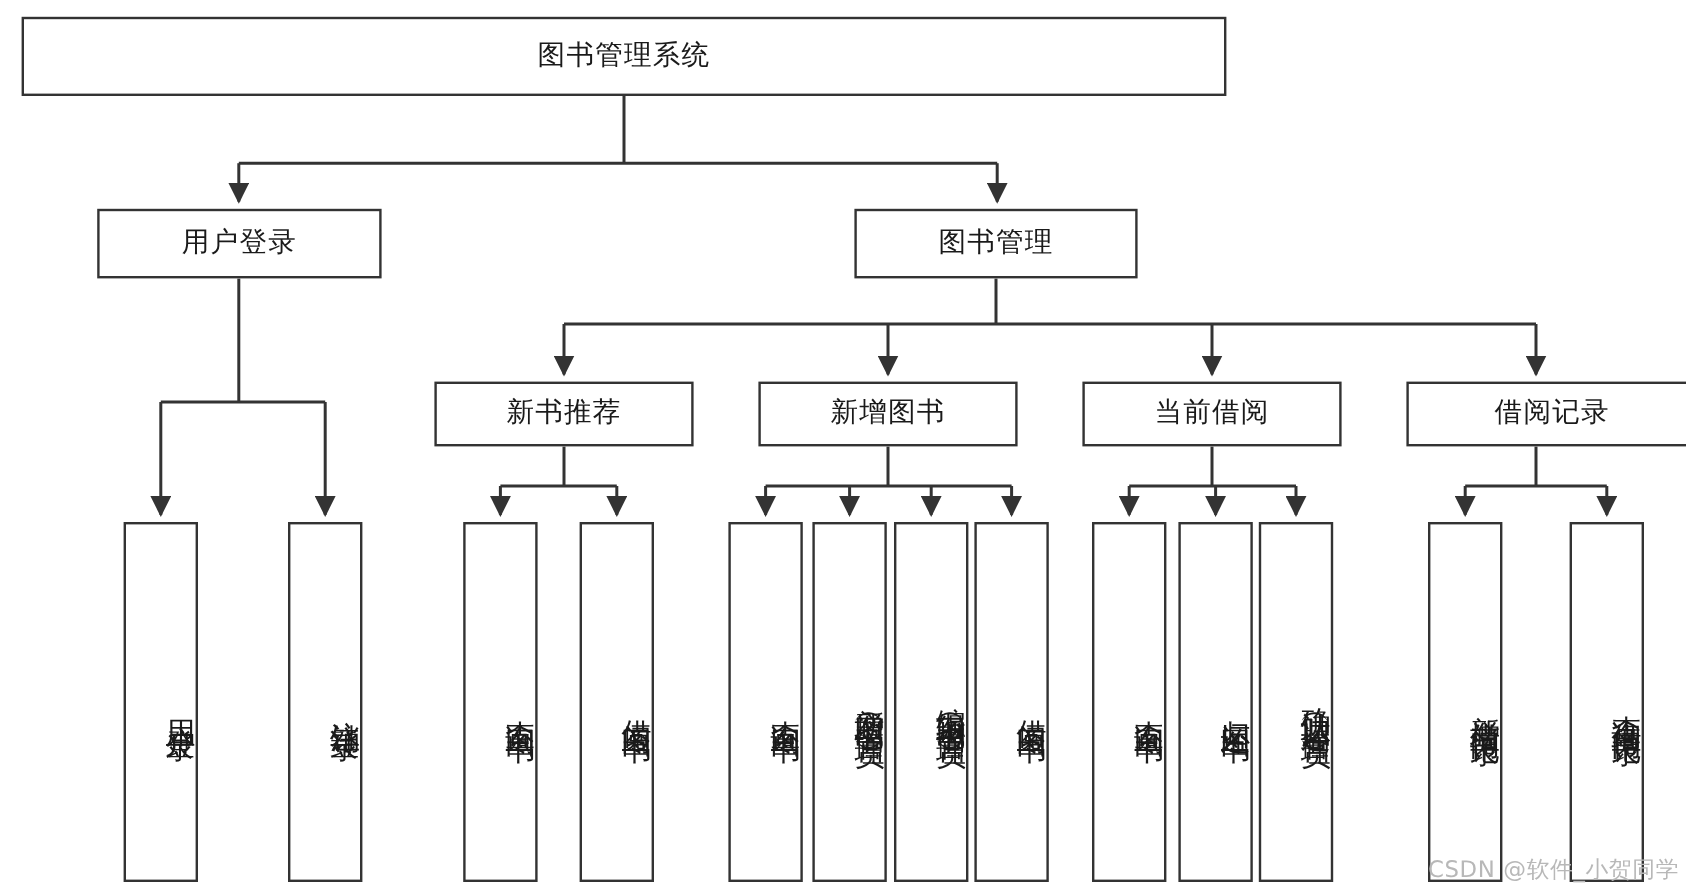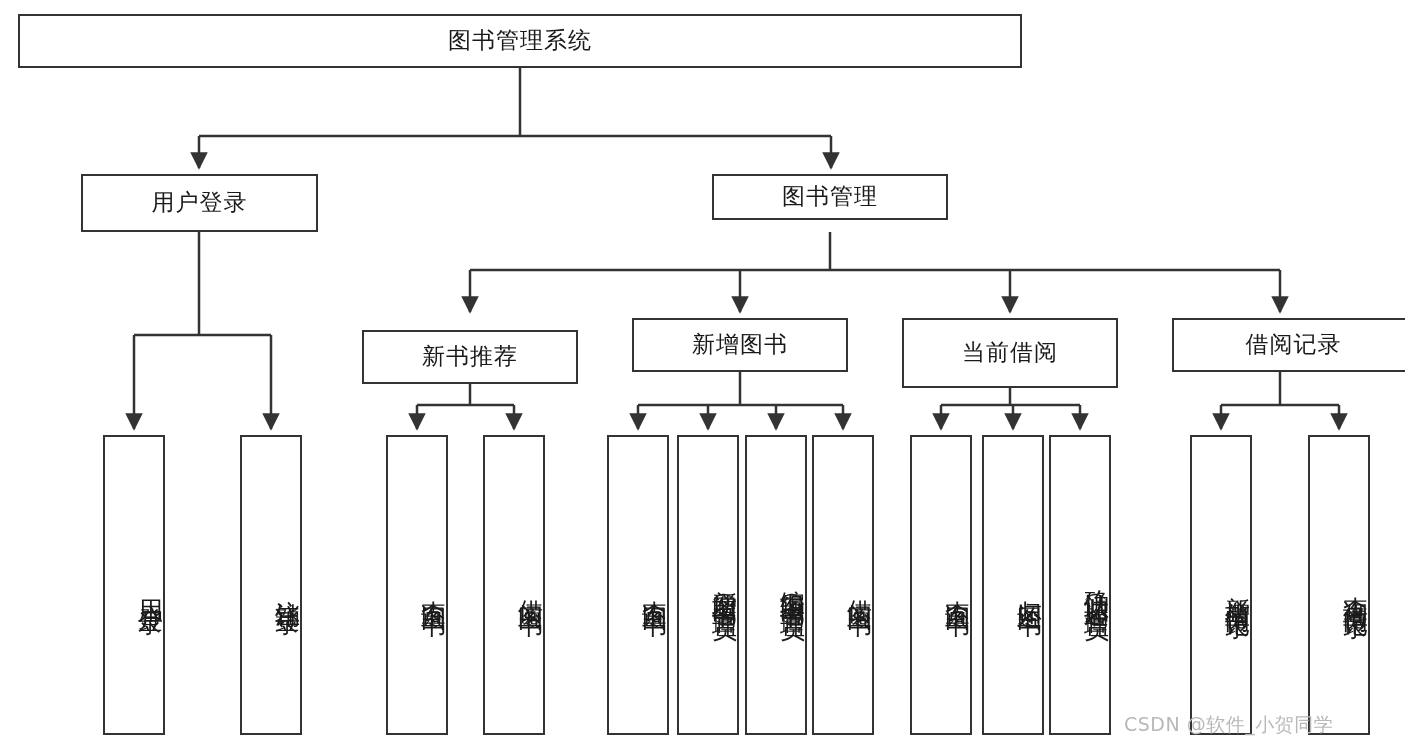--- a/index.html
+++ b/index.html
@@ -114,38 +114,38 @@
       <path d="M 1013 405 L 1013 429" marker-end="url(#arrow)"></path>
       <path d="M 1080 405 L 1080 429" marker-end="url(#arrow)"></path>
 
       <path d="M 1280 372 L 1280 405"></path>
       <path d="M 1221 405 L 1339 405"></path>
       <path d="M 1221 405 L 1221 429" marker-end="url(#arrow)"></path>
       <path d="M 1339 405 L 1339 429" marker-end="url(#arrow)"></path>
     </g>
   </svg>
 
-  <div class="node horiz root-node" id="n-root" style="left: 18px; top: 14px; width: 1004px; height: 54px;">
+  <div class="node horiz root-node" id="n-root" style="left: 18px; top: 14px; width: 1004px; height: 66px;">
     <span>图书管理系统</span>
   </div>
 
   <div class="node horiz" id="n-l2-0" style="left: 81px; top: 174px; width: 237px; height: 58px;">
     <span>用户登录</span>
   </div>
-  <div class="node horiz" id="n-l2-1" style="left: 712px; top: 174px; width: 236px; height: 46px;">
+  <div class="node horiz" id="n-l2-1" style="left: 712px; top: 174px; width: 236px; height: 58px;">
     <span>图书管理</span>
   </div>
 
-  <div class="node horiz" id="n-l3-0" style="left: 362px; top: 318px; width: 216px; height: 54px; margin-top: 12px;">
+  <div class="node horiz" id="n-l3-0" style="left: 362px; top: 318px; width: 216px; height: 54px;">
     <span>新书推荐</span>
   </div>
   <div class="node horiz" id="n-l3-1" style="left: 632px; top: 318px; width: 216px; height: 54px;">
     <span>新增图书</span>
   </div>
-  <div class="node horiz" id="n-l3-2" style="left: 902px; top: 318px; width: 216px; height: 70px;">
+  <div class="node horiz" id="n-l3-2" style="left: 902px; top: 318px; width: 216px; height: 54px;">
     <span>当前借阅</span>
   </div>
   <div class="node horiz" id="n-l3-3" style="left: 1172px; top: 318px; width: 243px; height: 54px;">
     <span>借阅记录</span>
   </div>
 
   <div class="node vert" id="n-leaf-0" style="left: 103px; top: 435px; width: 62px; height: 300px;">
     <span class="vtext">用户登录</span>
   </div>
   <div class="node vert" id="n-leaf-1" style="left: 240px; top: 435px; width: 62px; height: 300px;">
@@ -178,15 +178,15 @@
   <div class="node vert" id="n-leaf-10" style="left: 1049px; top: 435px; width: 62px; height: 300px;">
     <span class="vtext">确认归还（管理员）</span>
   </div>
   <div class="node vert" id="n-leaf-11" style="left: 1190px; top: 435px; width: 62px; height: 300px;">
     <span class="vtext">新增借阅记录</span>
   </div>
   <div class="node vert" id="n-leaf-12" style="left: 1308px; top: 435px; width: 62px; height: 300px;">
     <span class="vtext">查询借阅记录</span>
   </div>
 
-  <div class="watermark" id="wm" style="left: 1124px; top: 712px;">CSDN @软件_小贺同学</div>
+  <div class="watermark" id="wm" style="left: 1190px; top: 712px;">CSDN @软件_小贺同学</div>
 
 </div>
 
 </body></html>

